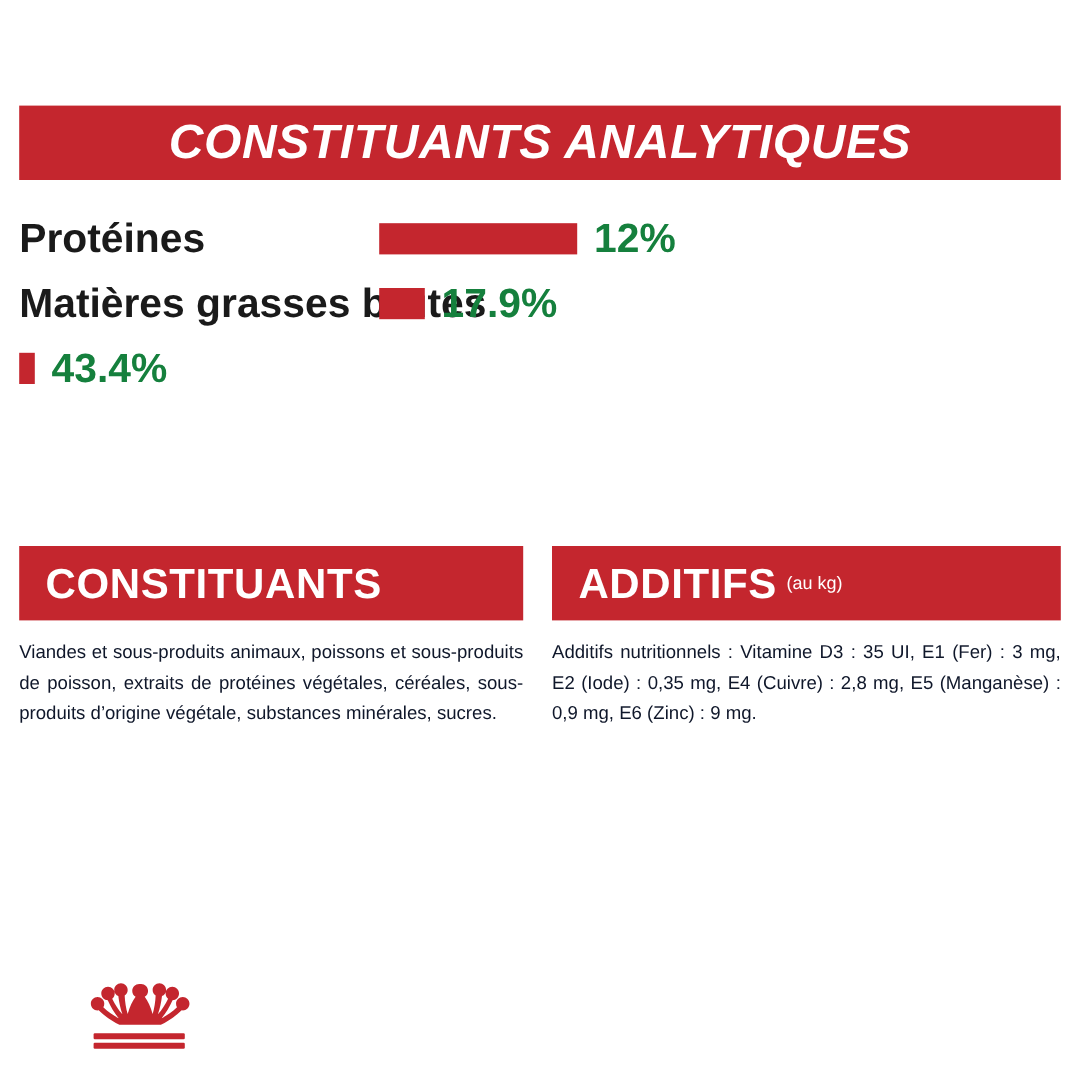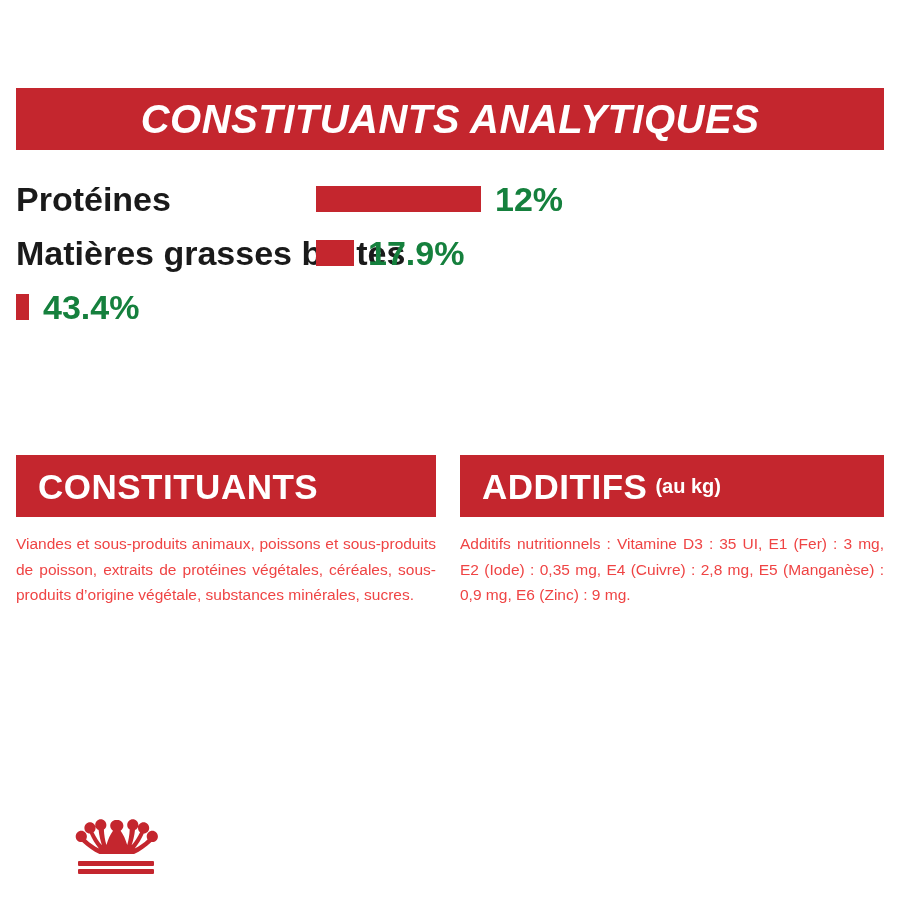--- a/index.html
+++ b/index.html
@@ -112,32 +112,32 @@
     box-sizing: border-box;
   }
   .col-banner .col-title {
     font-size: 35px;
     font-weight: bold;
     letter-spacing: 0.5px;
     line-height: 1;
     white-space: nowrap;
   }
   .col-banner .col-subtitle {
-    font-size: 20px;
-    font-weight: bold;
+    font-size: 15px;
+    font-weight: normal;
     margin-left: 8px;
     line-height: 1;
     white-space: nowrap;
   }
 
   .col-body {
     margin-top: 14px;
     font-size: 15.5px;
     line-height: 1.65;
-    color: #ef4444;
+    color: #0f172a;
     text-align: justify;
   }
 
   
   #brand-logo {
     position: absolute;
     left: 56px;
     bottom: 22px;
     width: 120px;
     height: 62px;

